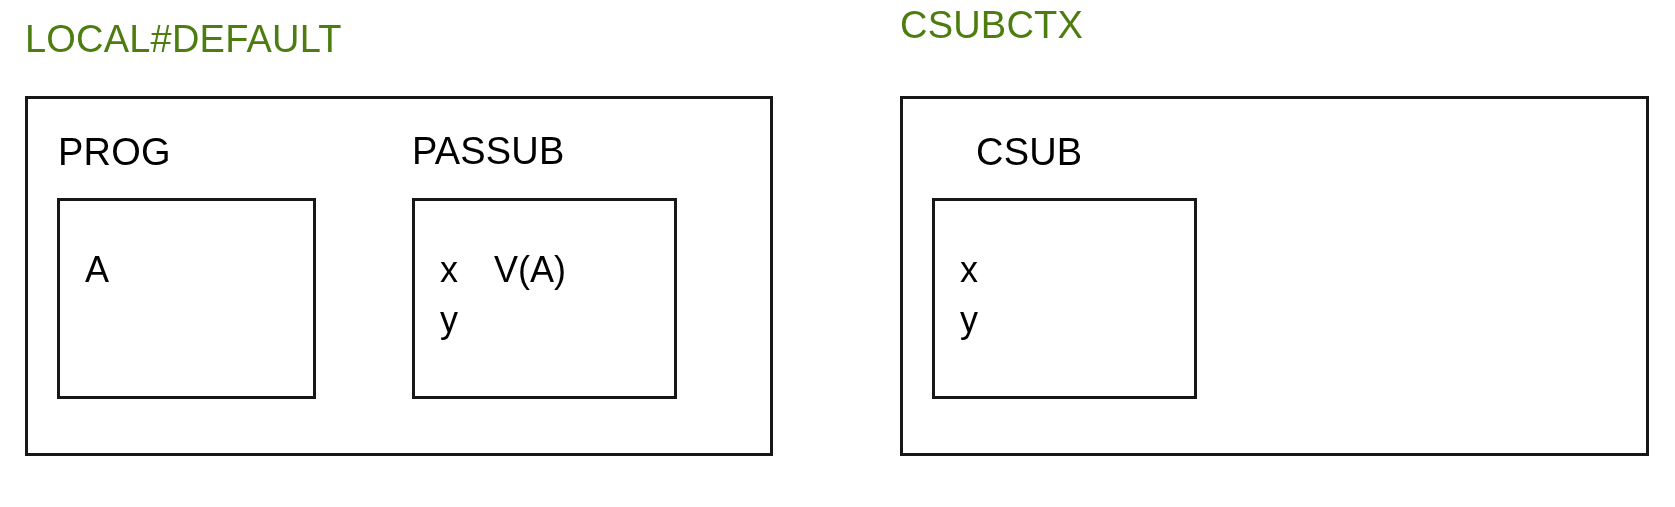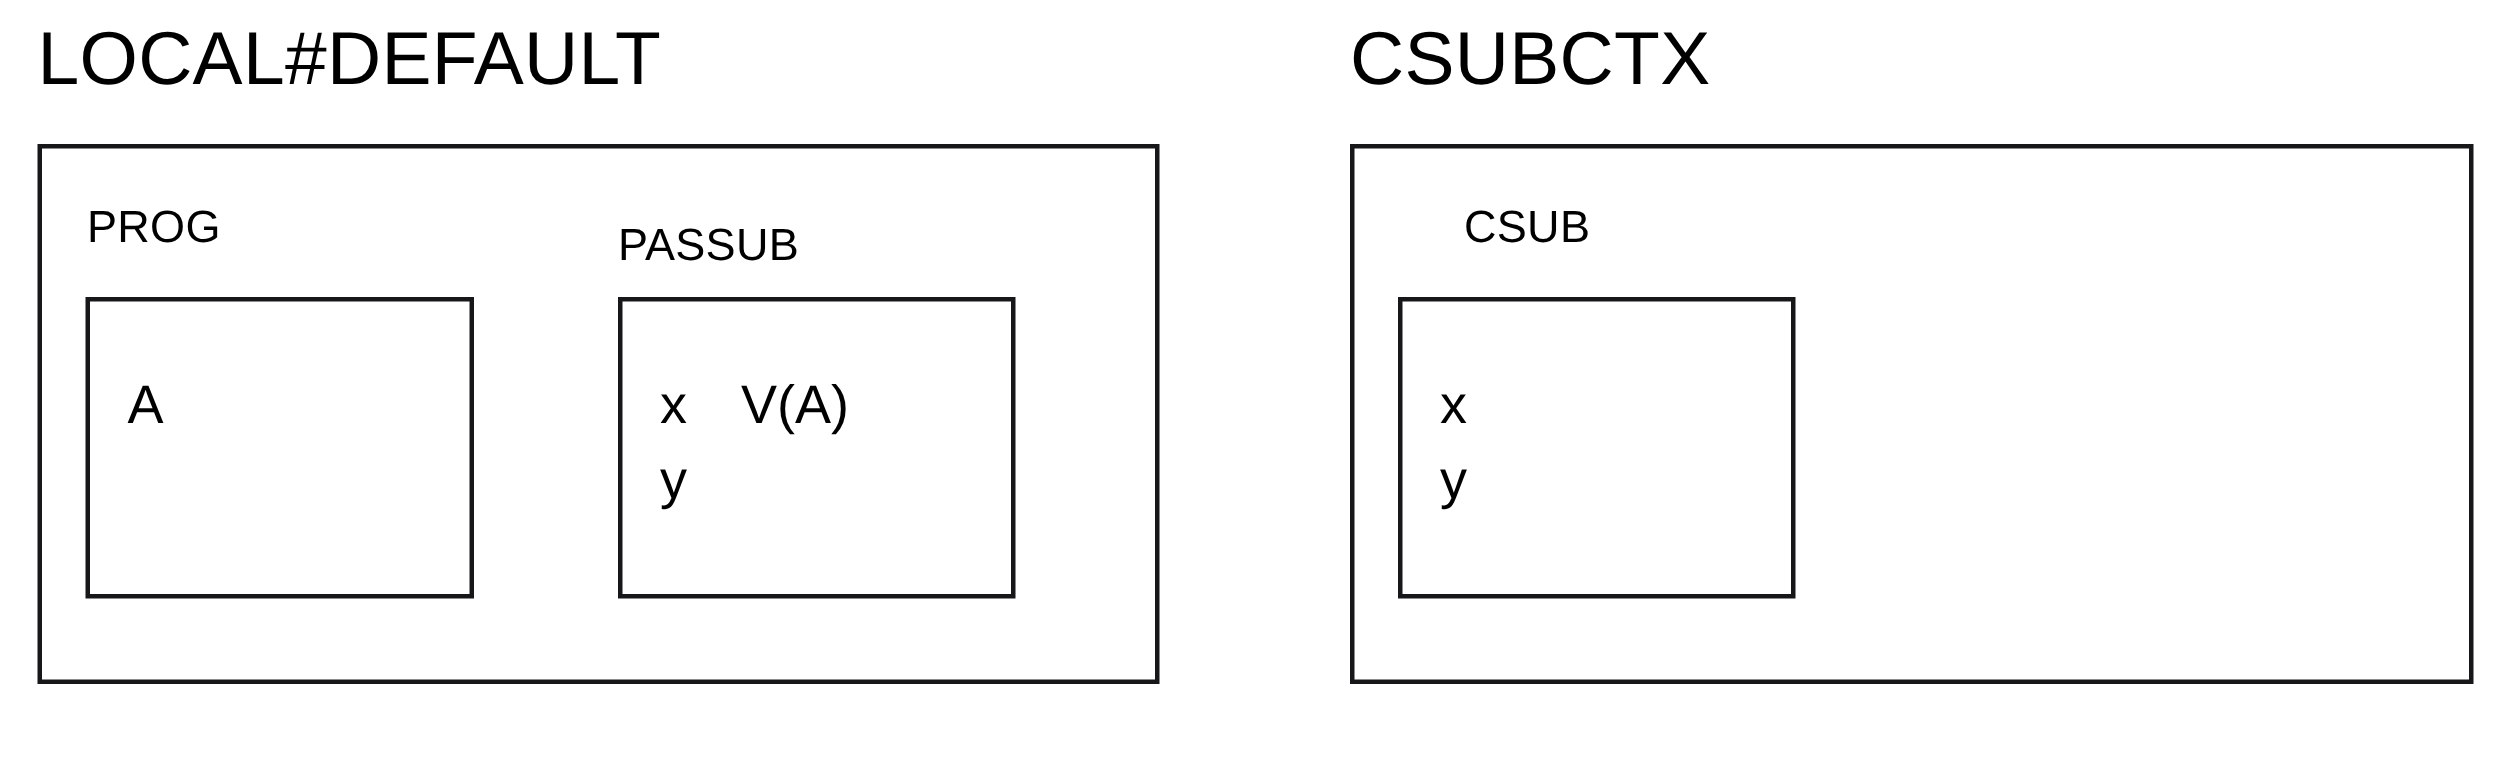--- a/index.html
+++ b/index.html
@@ -21,38 +21,38 @@
     left: 0;
     top: 0;
     width: 1675px;
     height: 507px;
   }
 
   .context-group { position: absolute; }
 
   .context-title {
     position: absolute;
-    font-size: 50px;
+    font-size: 38px;
     line-height: 38px;
     letter-spacing: 0.2px;
     font-weight: 400;
-    color: #000000;
+    color: #4d7c0f;
     white-space: nowrap;
   }
 
   .context-box {
     position: absolute;
     box-sizing: border-box;
     border: 3px solid #17171a;
     background: #ffffff;
   }
 
   .unit-title {
     position: absolute;
-    font-size: 30px;
+    font-size: 38px;
     line-height: 38px;
     letter-spacing: 0.2px;
     font-weight: 400;
     color: #000000;
     white-space: nowrap;
   }
 
   .unit-box {
     position: absolute;
     box-sizing: border-box;
@@ -69,26 +69,26 @@
   }
 
   
   #ctx-local-title { left: 25px; top: 20px; }
   #ctx-local-box   { left: 25px; top: 96px; width: 748px; height: 360px; }
 
   #unit-prog-title { left: 58px; top: 133px; }
   #unit-prog-box   { left: 57px; top: 198px; width: 259px; height: 201px; }
   #unit-prog-symbols { left: 85px; top: 252px; }
 
-  #unit-passub-title { left: 412px; top: 145px; }
+  #unit-passub-title { left: 412px; top: 132px; }
   #unit-passub-box   { left: 412px; top: 198px; width: 265px; height: 201px; }
   #unit-passub-symbols { left: 440px; top: 252px; }
 
   
-  #ctx-csubctx-title { left: 900px; top: 20px; }
+  #ctx-csubctx-title { left: 900px; top: 6px; }
   #ctx-csubctx-box   { left: 900px; top: 96px; width: 749px; height: 360px; }
 
   #unit-csub-title { left: 932px; top: 133px; margin-left: 44px; }
   #unit-csub-box   { left: 932px; top: 198px; width: 265px; height: 201px; }
   #unit-csub-symbols { left: 960px; top: 252px; }
 
   
   .symbol-lines { position: absolute; }
   .symbol-line {
     display: flex;

